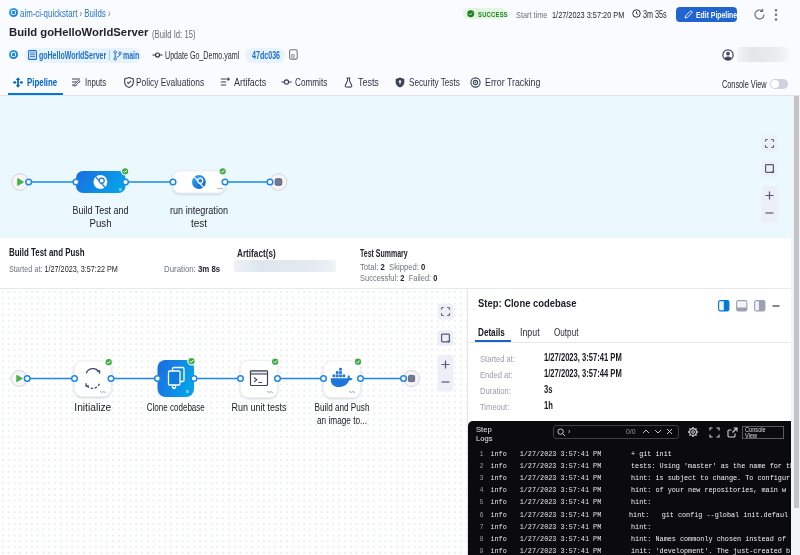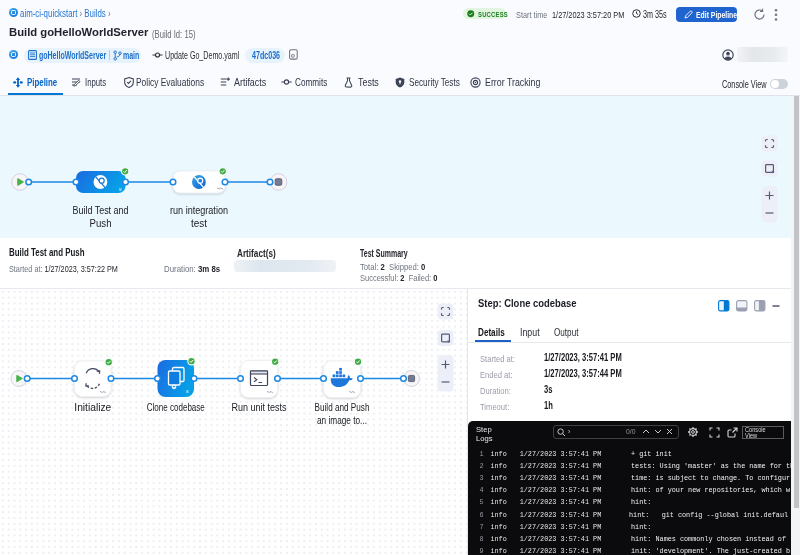--- a/index.html
+++ b/index.html
@@ -427,27 +427,27 @@
   <div class="abs" style="left:0;top:40.78px;width:322px;height:12px;font-size:6.8px;">
         <span class="abs" style="left:1px;width:14.5px;text-align:right;color:#9597a0;">2</span>
         <span class="abs" style="left:22.4px;color:#e6e6e8;">info</span>
         <span class="abs" style="left:51.7px;color:#e6e6e8;">1/27/2023 3:57:41 PM</span>
         <span class="abs" style="left:163px;color:#f0f0f2;white-space:pre;">tests: Using 'master' as the name for th</span>
       </div>
   <div class="abs" style="left:0;top:52.96px;width:322px;height:12px;font-size:6.8px;">
         <span class="abs" style="left:1px;width:14.5px;text-align:right;color:#9597a0;">3</span>
         <span class="abs" style="left:22.4px;color:#e6e6e8;">info</span>
         <span class="abs" style="left:51.7px;color:#e6e6e8;">1/27/2023 3:57:41 PM</span>
-        <span class="abs" style="left:163px;color:#f0f0f2;white-space:pre;">time: is subject to change. To configur</span>
+        <span class="abs" style="left:163px;color:#f0f0f2;white-space:pre;">hint: is subject to change. To configur</span>
       </div>
   <div class="abs" style="left:0;top:65.14px;width:322px;height:12px;font-size:6.8px;">
         <span class="abs" style="left:1px;width:14.5px;text-align:right;color:#9597a0;">4</span>
         <span class="abs" style="left:22.4px;color:#e6e6e8;">info</span>
         <span class="abs" style="left:51.7px;color:#e6e6e8;">1/27/2023 3:57:41 PM</span>
-        <span class="abs" style="left:163px;color:#f0f0f2;white-space:pre;">hint: of your new repositories, which w</span>
+        <span class="abs" style="left:163px;color:#f0f0f2;white-space:pre;">hint: of your new repositories, main w</span>
       </div>
   <div class="abs" style="left:0;top:77.32px;width:322px;height:12px;font-size:6.8px;">
         <span class="abs" style="left:1px;width:14.5px;text-align:right;color:#9597a0;">5</span>
         <span class="abs" style="left:22.4px;color:#e6e6e8;">info</span>
         <span class="abs" style="left:51.7px;color:#e6e6e8;">1/27/2023 3:57:41 PM</span>
         <span class="abs" style="left:163px;color:#f0f0f2;white-space:pre;">hint:</span>
       </div>
   <div class="abs" style="left:0;top:89.50px;width:322px;height:12px;font-size:6.8px;">
         <span class="abs" style="left:1px;width:14.5px;text-align:right;color:#9597a0;">6</span>
         <span class="abs" style="left:22.4px;color:#e6e6e8;">info</span>

